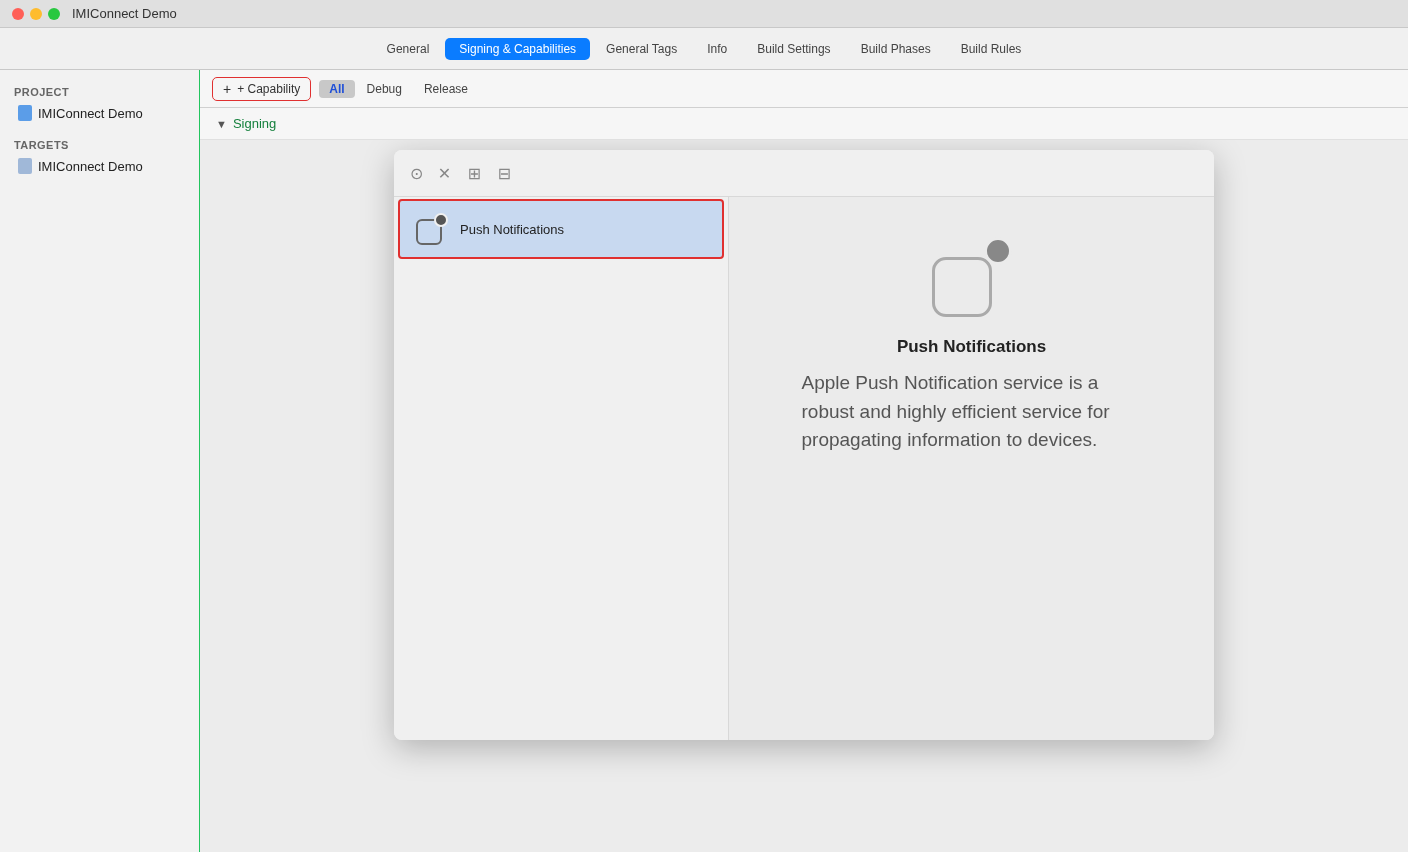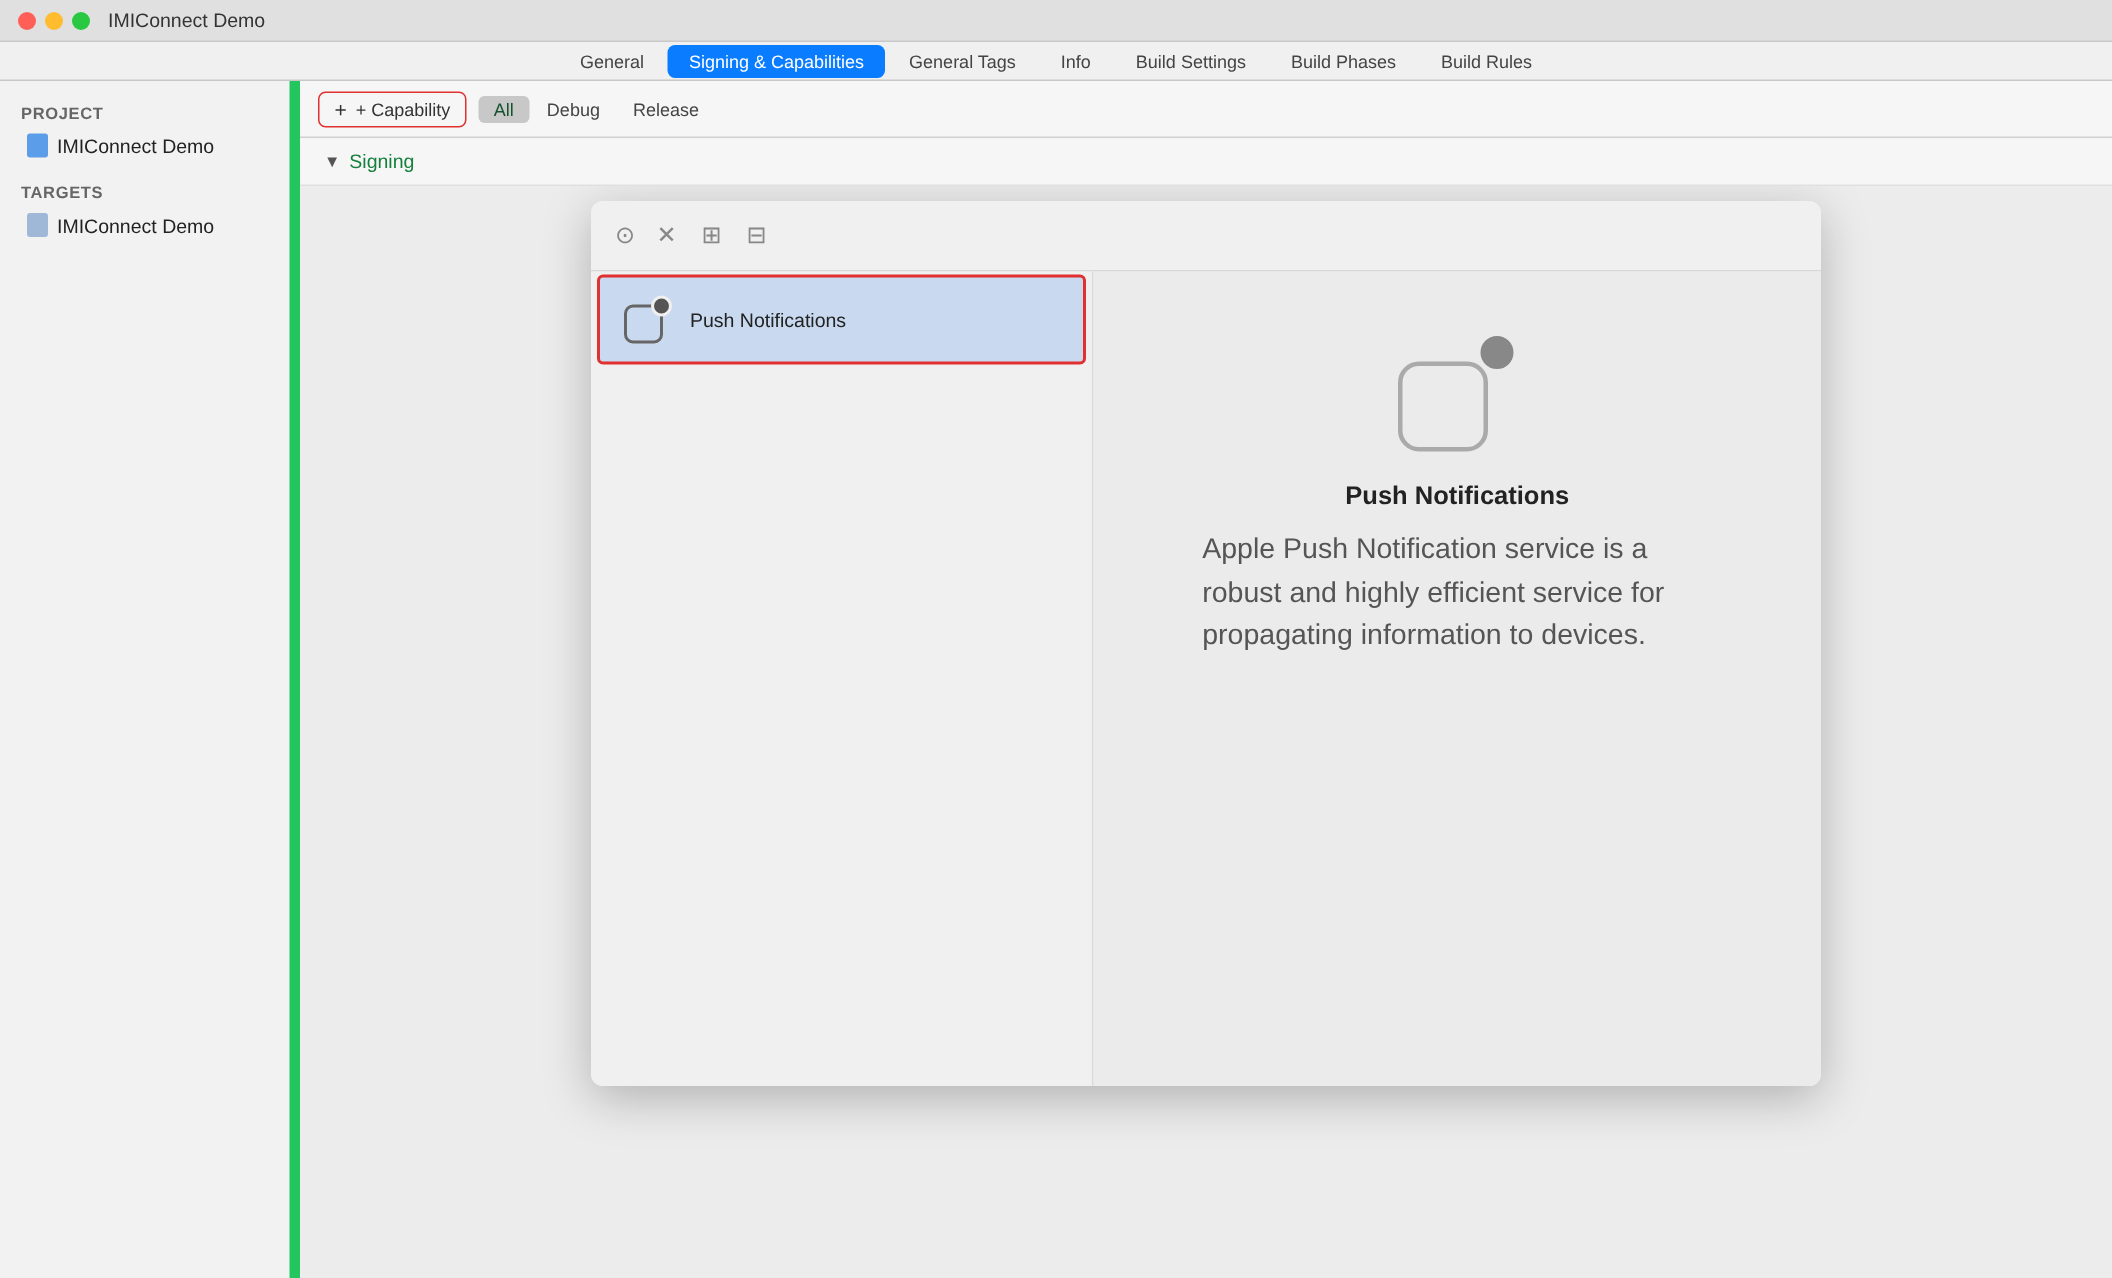--- a/index.html
+++ b/index.html
@@ -37,21 +37,21 @@
     .window-btn.minimize { background: #febc2e; }
     .window-btn.maximize { background: #28c840; }
     .title-bar-title {
       font-size: 13px;
       color: #333;
       font-weight: 500;
     }
 
     
     .top-tabs {
-      height: 26px;
+      height: 42px;
       background: #f0f0f0;
       border-bottom: 1px solid #c8c8c8;
       display: flex;
       align-items: center;
       justify-content: center;
       gap: 2px;
       flex-shrink: 0;
     }
     .top-tab {
       padding: 4px 14px;
@@ -70,21 +70,21 @@
     .main-area {
       display: flex;
       flex: 1;
       overflow: hidden;
     }
 
     
     .sidebar {
       width: 200px;
       background: #f2f2f2;
-      border-right: 7px solid #22c55e;
+      border-right: 1px solid #22c55e;
       flex-shrink: 0;
       padding: 10px 0;
     }
     .sidebar-section-title {
       font-size: 11px;
       font-weight: 700;
       color: #666;
       padding: 6px 14px 3px 14px;
       letter-spacing: 0.04em;
     }
@@ -146,22 +146,22 @@
     }
     .filter-tab {
       padding: 2px 10px;
       font-size: 12px;
       border-radius: 4px;
       cursor: pointer;
       color: #444;
     }
     .filter-tab.active {
       background: #c8c8c8;
-      color: #14532d;
-      font-weight: 400;
+      color: #1d4ed8;
+      font-weight: 700;
     }
 
     
     .signing-row {
       padding: 8px 16px;
       display: flex;
       align-items: center;
       gap: 6px;
       background: #f6f6f6;
       border-bottom: 1px solid #e0e0e0;

